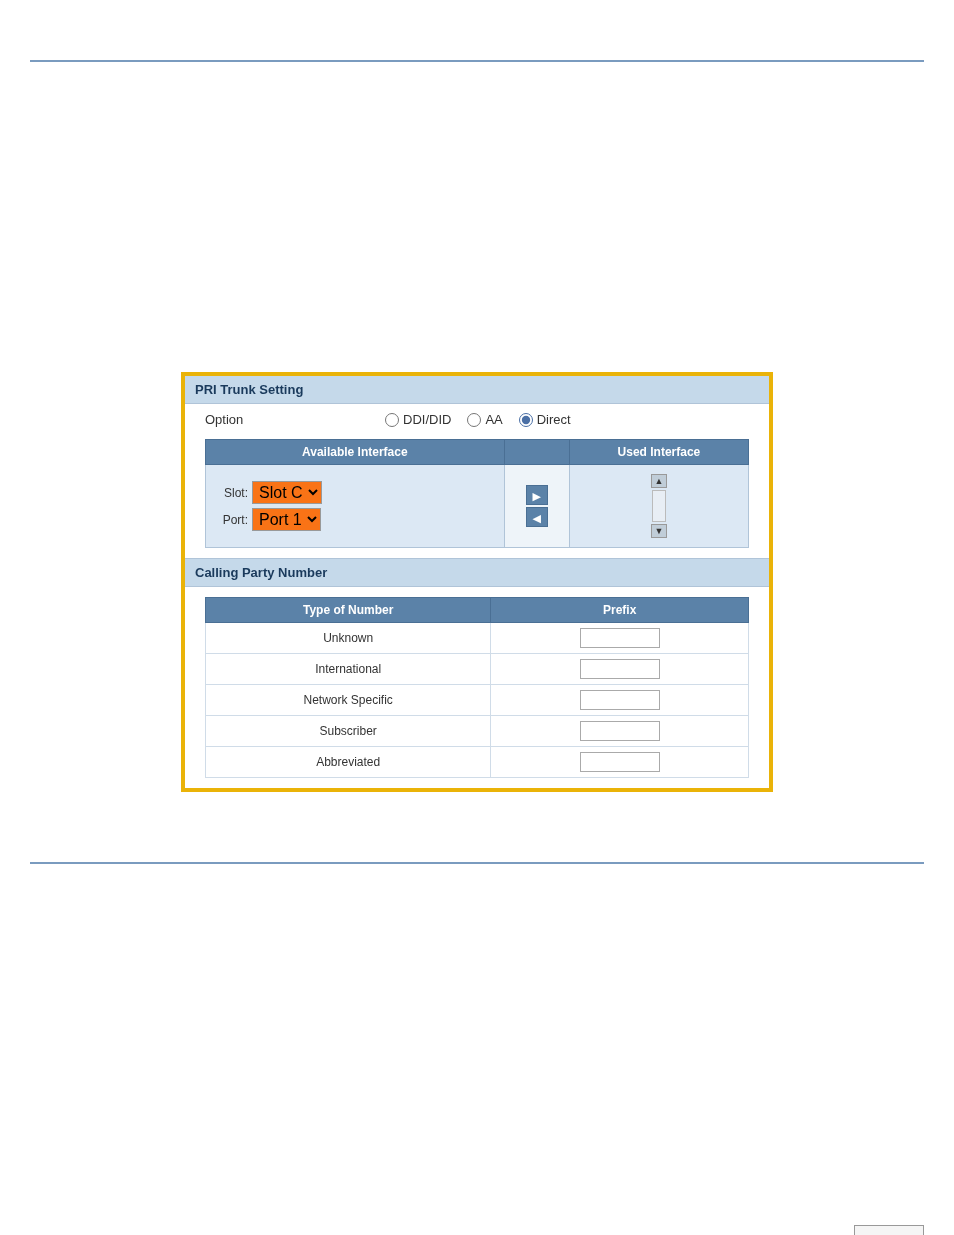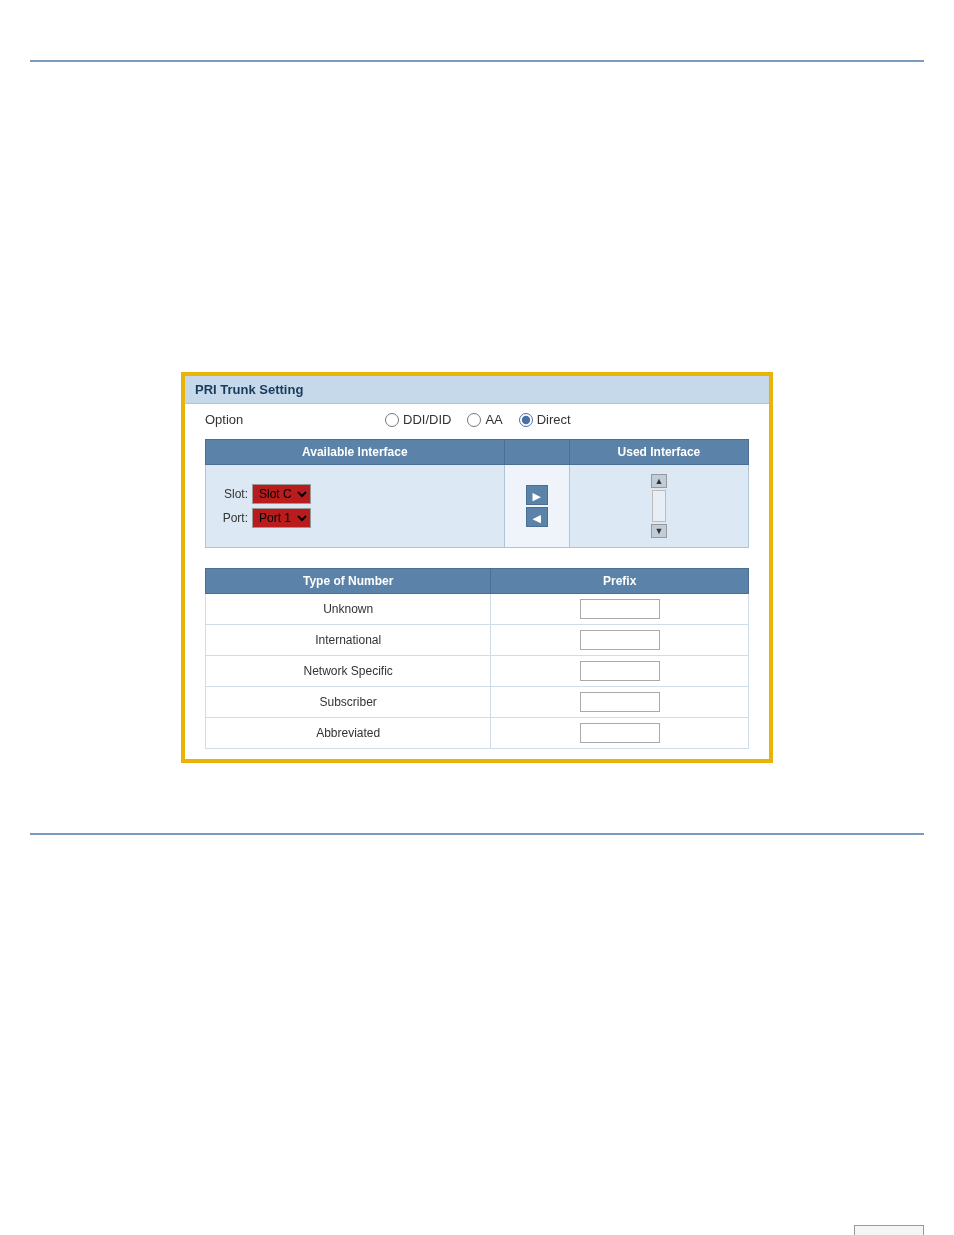--- a/index.html
+++ b/index.html
@@ -133,24 +133,24 @@
       align-items: center;
       gap: 4px;
       font-size: 12px;
     }
     .slot-label {
       width: 30px;
       text-align: right;
       color: #333;
     }
     select.small-select {
-      font-size: 12px;
+      font-size: 16px;
       padding: 1px 2px;
       border: 1px solid #999;
-      background: #b91c1c;
+      background: #f97316;
       cursor: pointer;
     }
 
     .arrow-btn {
       display: block;
       width: 22px;
       height: 20px;
       background: #5b82a8;
       color: #fff;
       font-size: 11px;
@@ -359,20 +359,23 @@
                   <div class="scroll-btn">▲</div>
                   <div class="scroll-track"></div>
                   <div class="scroll-btn">▼</div>
                 </div>
               </td>
             </tr>
           </tbody>
         </table>
       </div>
 
+      <div class="section-header">
+        <span>Calling Party Number</span>
+      </div>
 
 
 
       <div class="incoming-body">
         <table class="type-prefix-table">
           <thead>
             <tr>
               <th>Type of Number</th>
               <th>Prefix</th>
             </tr>

